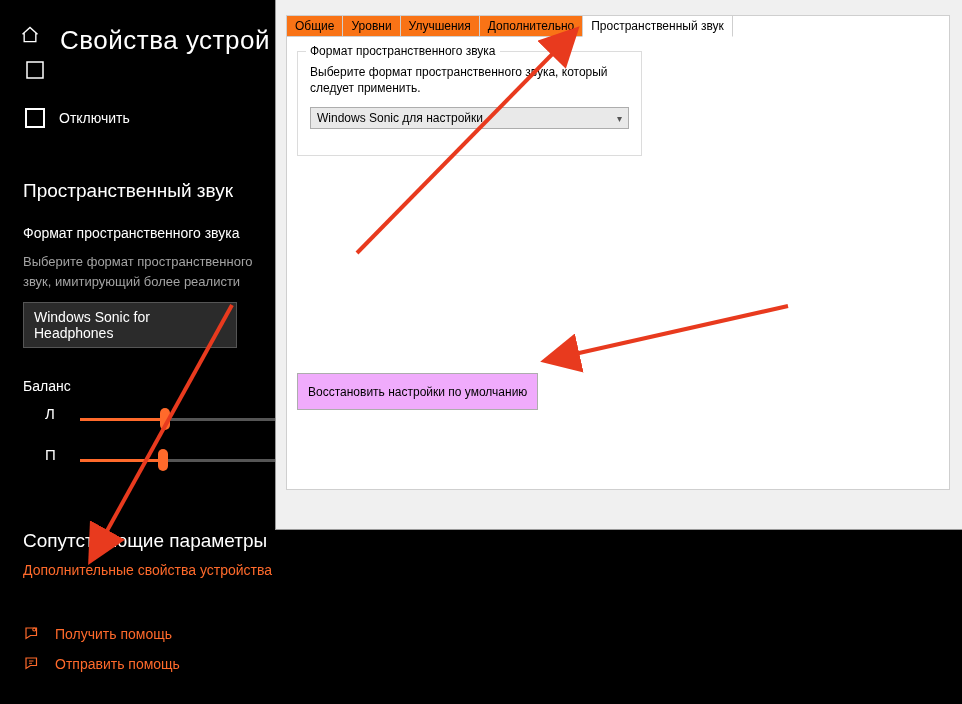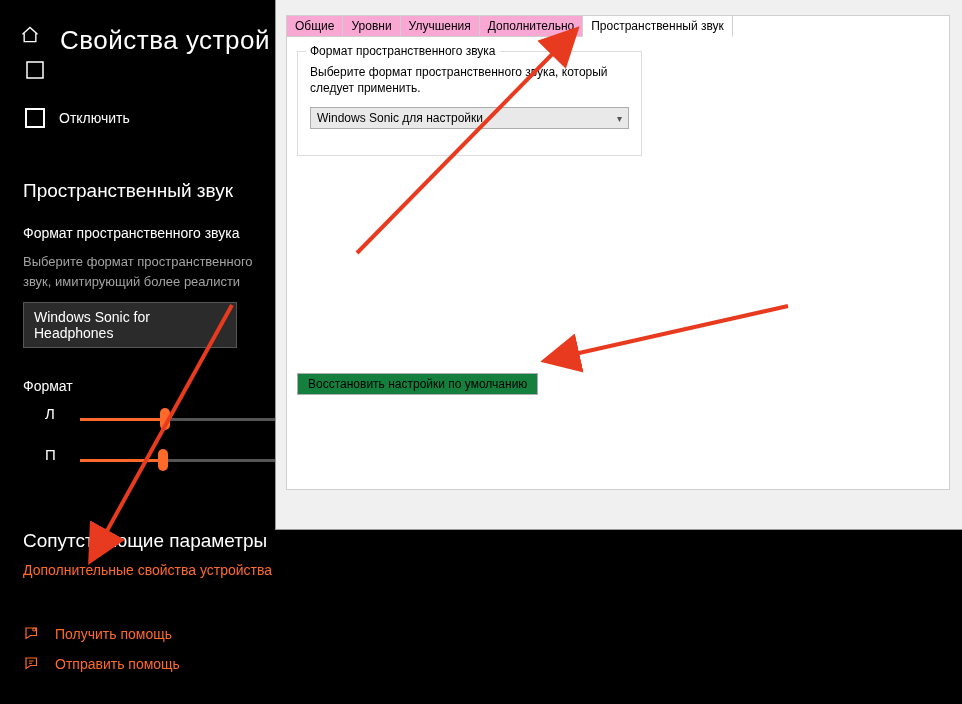--- a/index.html
+++ b/index.html
@@ -62,21 +62,21 @@
   }
   .dialog-body {
     position: absolute; left: 10px; top: 15px; right: 12px; height: 475px;
     background: #fff; border: 1px solid #cfcfcf;
   }
   .tabstrip {
     position: absolute; left: -1px; top: -1px; display:flex;
   }
   .tab {
     border: 1px solid #cfcfcf;
-    background: #f9a8d4;
+    background: #f97316;
     padding: 3px 8px;
     margin-right: -1px;
     font-size: 12px;
     cursor: default;
   }
   .tab.active {
     background: #fff;
     border-bottom: 1px solid #fff;
     position: relative; z-index: 2;
   }
@@ -92,22 +92,22 @@
   }
   .combo {
     position: absolute; left: 12px; top: 55px; right: 12px; height: 22px;
     border: 1px solid #adadad; background: #e9e9e9;
     display:flex; align-items:center; justify-content:space-between;
     padding: 0 6px; font-size: 12px;
   }
   .combo .chev { font-size: 10px; color: #555;}
   .btn-default {
     position: absolute; left: 10px; top: 357px;
-    height: 22px; padding: 0 10px;
-    border: 1px solid #adadad; background: #15803d;
+    height: 37px; padding: 0 10px;
+    border: 1px solid #adadad; background: #f0abfc;
     font-size: 12px; cursor: default;
     display:flex; align-items:center;
   }
   .dlg-buttons {
     position: absolute; bottom: 8px; right: 14px; display:flex; gap:6px;
   }
   .dlg-btn {
     width: 74px; height: 22px;
     border: 1px solid #adadad; background: #e9e9e9;
     font-size: 12px; text-align:center; line-height:20px;
@@ -143,21 +143,21 @@
 </div>
 
 <div class="heading" style="position:absolute; left:23px; top:180px;">Пространственный звук</div>
 <div class="subheading" style="position:absolute; left:23px; top:225px;">Формат пространственного звука</div>
 <div class="txt-muted" style="position:absolute; left:23px; top:252px; width:260px;">Выберите формат пространственного звук, имитирующий более реалисти</div>
 
 <div class="select-dark" style="left:23px; top:302px; width:214px;">
   <span>Windows Sonic for Headphones</span>
 </div>
 
-<div class="subheading" style="position:absolute; left:23px; top:378px;">Формат</div>
+<div class="subheading" style="position:absolute; left:23px; top:378px;">Баланс</div>
 
 <div style="position:absolute; left:45px; top:405px;" class="balance-label">Л</div>
 <div class="slider" style="position:absolute; left:80px; top:408px; width:195px;">
   <div class="bar-l" style="width:84px;"></div>
   <div class="bar-r" style="left:84px; width:111px;"></div>
   <div class="thumb" style="left:80px;"></div>
 </div>
 
 <div style="position:absolute; left:45px; top:446px;" class="balance-label">П</div>
 <div class="slider" style="position:absolute; left:80px; top:449px; width:195px;">

